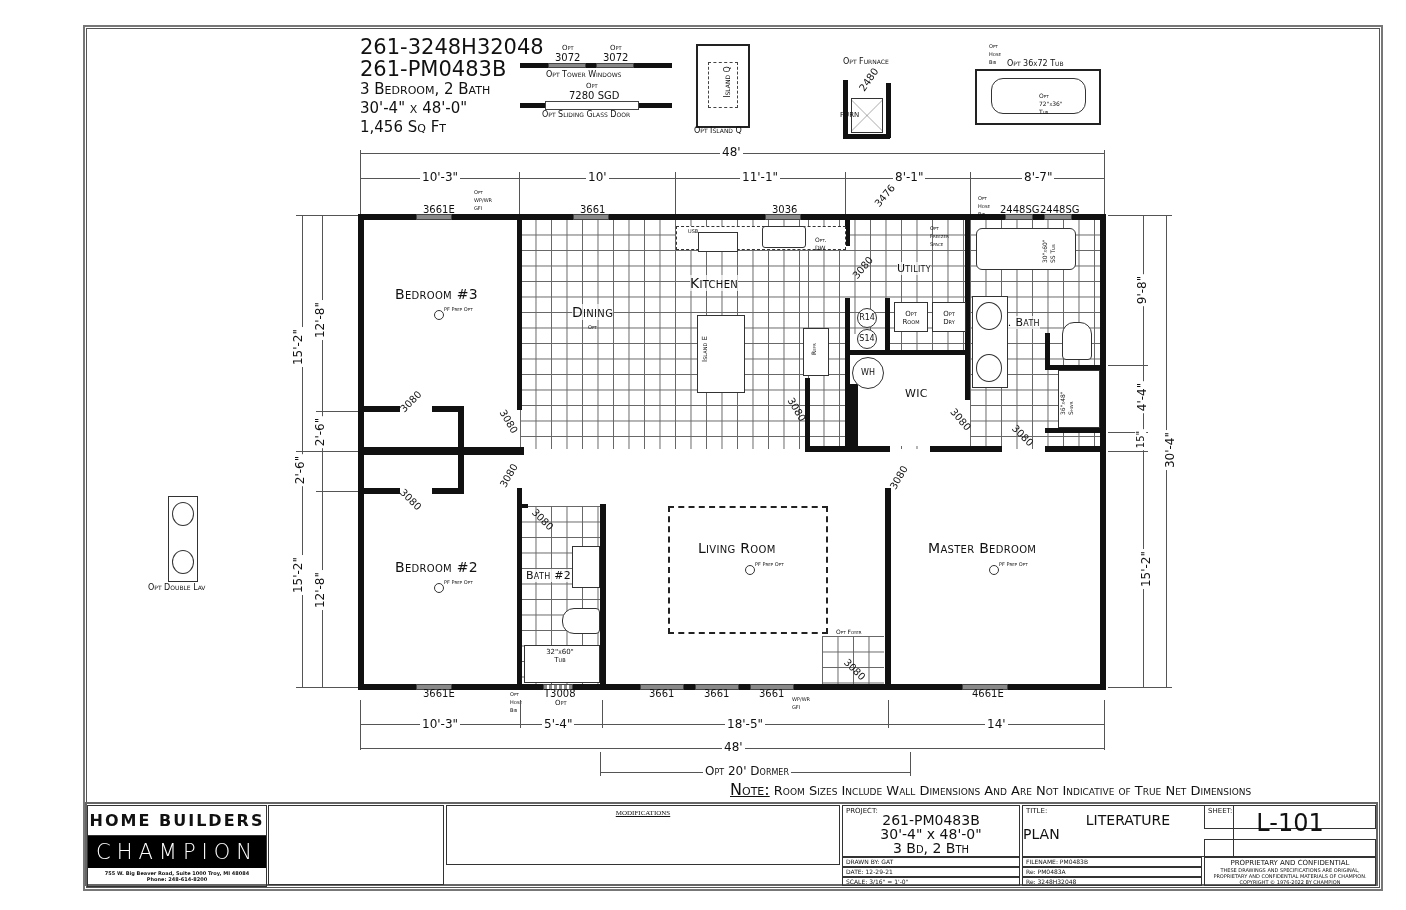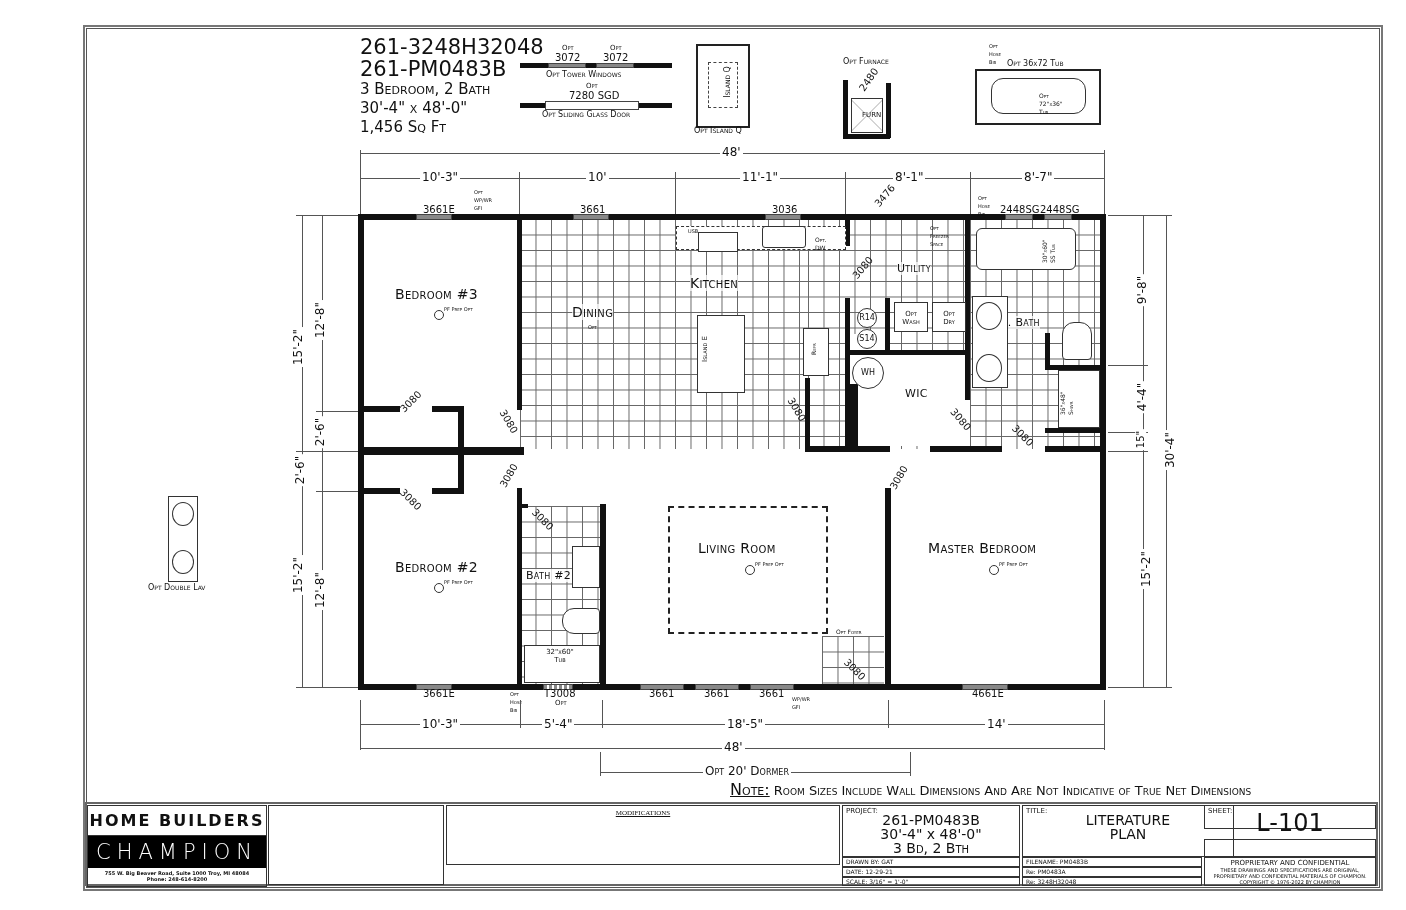--- a/index.html
+++ b/index.html
@@ -63,21 +63,21 @@
   <div class="abs tiny" style="left:18px;top:34px;transform:rotate(-90deg);font-size:8px;">Island Q</div>
   <div class="abs tiny" style="left:0;top:83px;font-size:8px;white-space:nowrap;">Opt Island Q</div>
 </div>
 
 <div class="abs" style="left:840px;top:58px;width:70px;height:80px;">
   <div class="abs tiny" style="left:3px;top:0;font-size:8px;white-space:nowrap;">Opt Furnace</div>
   <div class="wall" style="left:3px;top:22px;width:5px;height:58px;"></div>
   <div class="wall" style="left:3px;top:76px;width:47px;height:5px;"></div>
   <div class="wall" style="left:46px;top:25px;width:5px;height:55px;"></div>
   <div class="abs" style="left:11px;top:40px;width:30px;height:33px;border:1px solid #333;background:linear-gradient(45deg,transparent 49%,#333 50%,transparent 51%),linear-gradient(-45deg,transparent 49%,#333 50%,transparent 51%);"></div>
-  <div class="abs tiny" style="left:22px;top:53px;font-size:7px;">FURN</div>
+  <div class="abs tiny" style="left:0;top:53px;font-size:7px;">FURN</div>
   <div class="abs lbl9" style="left:16px;top:16px;transform:rotate(-55deg);">2480</div>
 </div>
 
 <div class="abs" style="left:975px;top:42px;width:125px;height:90px;">
   <div class="abs tiny" style="left:14px;top:0;font-size:5px;width:12px;">Opt Hose Bib</div>
   <div class="abs tiny" style="left:32px;top:18px;font-size:8px;white-space:nowrap;">Opt 36x72 Tub</div>
   <div class="abs" style="left:0;top:27px;width:122px;height:52px;border:2px solid #222;"></div>
   <div class="abs" style="left:16px;top:36px;width:93px;height:34px;border:1px solid #333;border-radius:12px;"></div>
   <div class="abs tiny" style="left:64px;top:50px;font-size:6px;width:30px;">Opt 72"x36" Tub</div>
 </div>
@@ -240,21 +240,21 @@
 <div class="abs" style="left:698px;top:232px;width:38px;height:18px;border:1px solid #333;background:#fff;"></div>
 <div class="abs" style="left:762px;top:226px;width:42px;height:20px;border:1px solid #333;border-radius:3px;background:#fff;"></div>
 <div class="abs tiny" style="left:815px;top:236px;font-size:6px;width:22px;">Opt. DW</div>
 <div class="abs" style="left:803px;top:328px;width:24px;height:46px;border:1px solid #333;background:#fff;"></div>
 <div class="abs tiny" style="left:808px;top:345px;transform:rotate(-90deg);font-size:6px;">Refr</div>
 
 <div class="abs room" style="left:897px;top:262px;background:rgba(255,255,255,.7);font-size:11px;">Utility</div>
 <div class="abs tiny" style="left:930px;top:224px;font-size:5px;width:20px;">Opt Freezer Space</div>
 <div class="abs lbl9" style="left:850px;top:262px;transform:rotate(-50deg);">3080</div>
 <div class="abs" style="left:894px;top:302px;width:32px;height:28px;border:1px solid #333;background:#fff;"></div>
-<div class="abs tiny" style="left:900px;top:310px;font-size:7px;width:22px;text-align:center;">Opt Wash</div>
+<div class="abs tiny" style="left:900px;top:310px;font-size:7px;width:22px;text-align:center;">Opt Room</div>
 <div class="abs" style="left:932px;top:302px;width:32px;height:28px;border:1px solid #333;background:#fff;"></div>
 <div class="abs tiny" style="left:938px;top:310px;font-size:7px;width:22px;text-align:center;">Opt Dry</div>
 <div class="circ" style="left:857px;top:308px;width:18px;height:18px;font-size:8px;text-align:center;line-height:18px;">R14</div>
 <div class="circ" style="left:857px;top:329px;width:18px;height:18px;font-size:8px;text-align:center;line-height:18px;">S14</div>
 <div class="circ" style="left:852px;top:357px;width:30px;height:30px;font-size:8px;text-align:center;line-height:30px;">WH</div>
 
 <div class="abs room" style="left:905px;top:387px;font-size:11px;">WIC</div>
 
 <div class="abs room" style="left:998px;top:316px;background:rgba(255,255,255,.7);font-size:11px;">M. Bath</div>
 <div class="abs" style="left:976px;top:228px;width:98px;height:40px;border:1px solid #333;border-radius:6px;background:#fff;"></div>
@@ -310,21 +310,21 @@
   <div style="text-align:center;font-size:14px;line-height:14px;margin-top:7px;">261-PM0483B</div>
   <div style="text-align:center;font-size:14px;line-height:14px;">30'-4" x 48'-0"</div>
   <div style="text-align:center;font-size:14px;line-height:14px;font-variant:small-caps;">3 Bd, 2 Bth</div>
 </div>
 <div class="tb" style="left:842px;top:857px;width:178px;height:10px;font-size:6px;padding-left:3px;">DRAWN BY: GAT</div>
 <div class="tb" style="left:842px;top:867px;width:178px;height:10px;font-size:6px;padding-left:3px;">DATE: 12-29-21</div>
 <div class="tb" style="left:842px;top:877px;width:178px;height:9px;font-size:6px;padding-left:3px;">SCALE: 3/16" = 1'-0"</div>
 <div class="tb" style="left:1022px;top:805px;width:212px;height:52px;">
   <div class="cap">TITLE:</div>
   <div style="text-align:center;font-size:14px;line-height:14px;margin-top:7px;">LITERATURE</div>
-  <div style="text-align:center;font-size:14px;line-height:14px;">PLAN</div>
+  <div style="text-align:left;font-size:14px;line-height:14px;">PLAN</div>
 </div>
 <div class="tb" style="left:1022px;top:857px;width:180px;height:10px;font-size:6px;padding-left:3px;">FILENAME: PM0483B</div>
 <div class="tb" style="left:1022px;top:867px;width:180px;height:10px;font-size:6px;padding-left:3px;">Re: PM0483A</div>
 <div class="tb" style="left:1022px;top:877px;width:180px;height:9px;font-size:6px;padding-left:3px;">Re: 3248H32048</div>
 <div class="tb" style="left:1204px;top:805px;width:172px;height:24px;">
   <div class="cap">SHEET:</div>
   <div style="text-align:center;font-size:24px;line-height:34px;">L-101</div>
 </div>
 <div class="tb" style="left:1204px;top:839px;width:172px;height:18px;"></div>
 <div class="tb" style="left:1204px;top:857px;width:172px;height:29px;text-align:center;">

